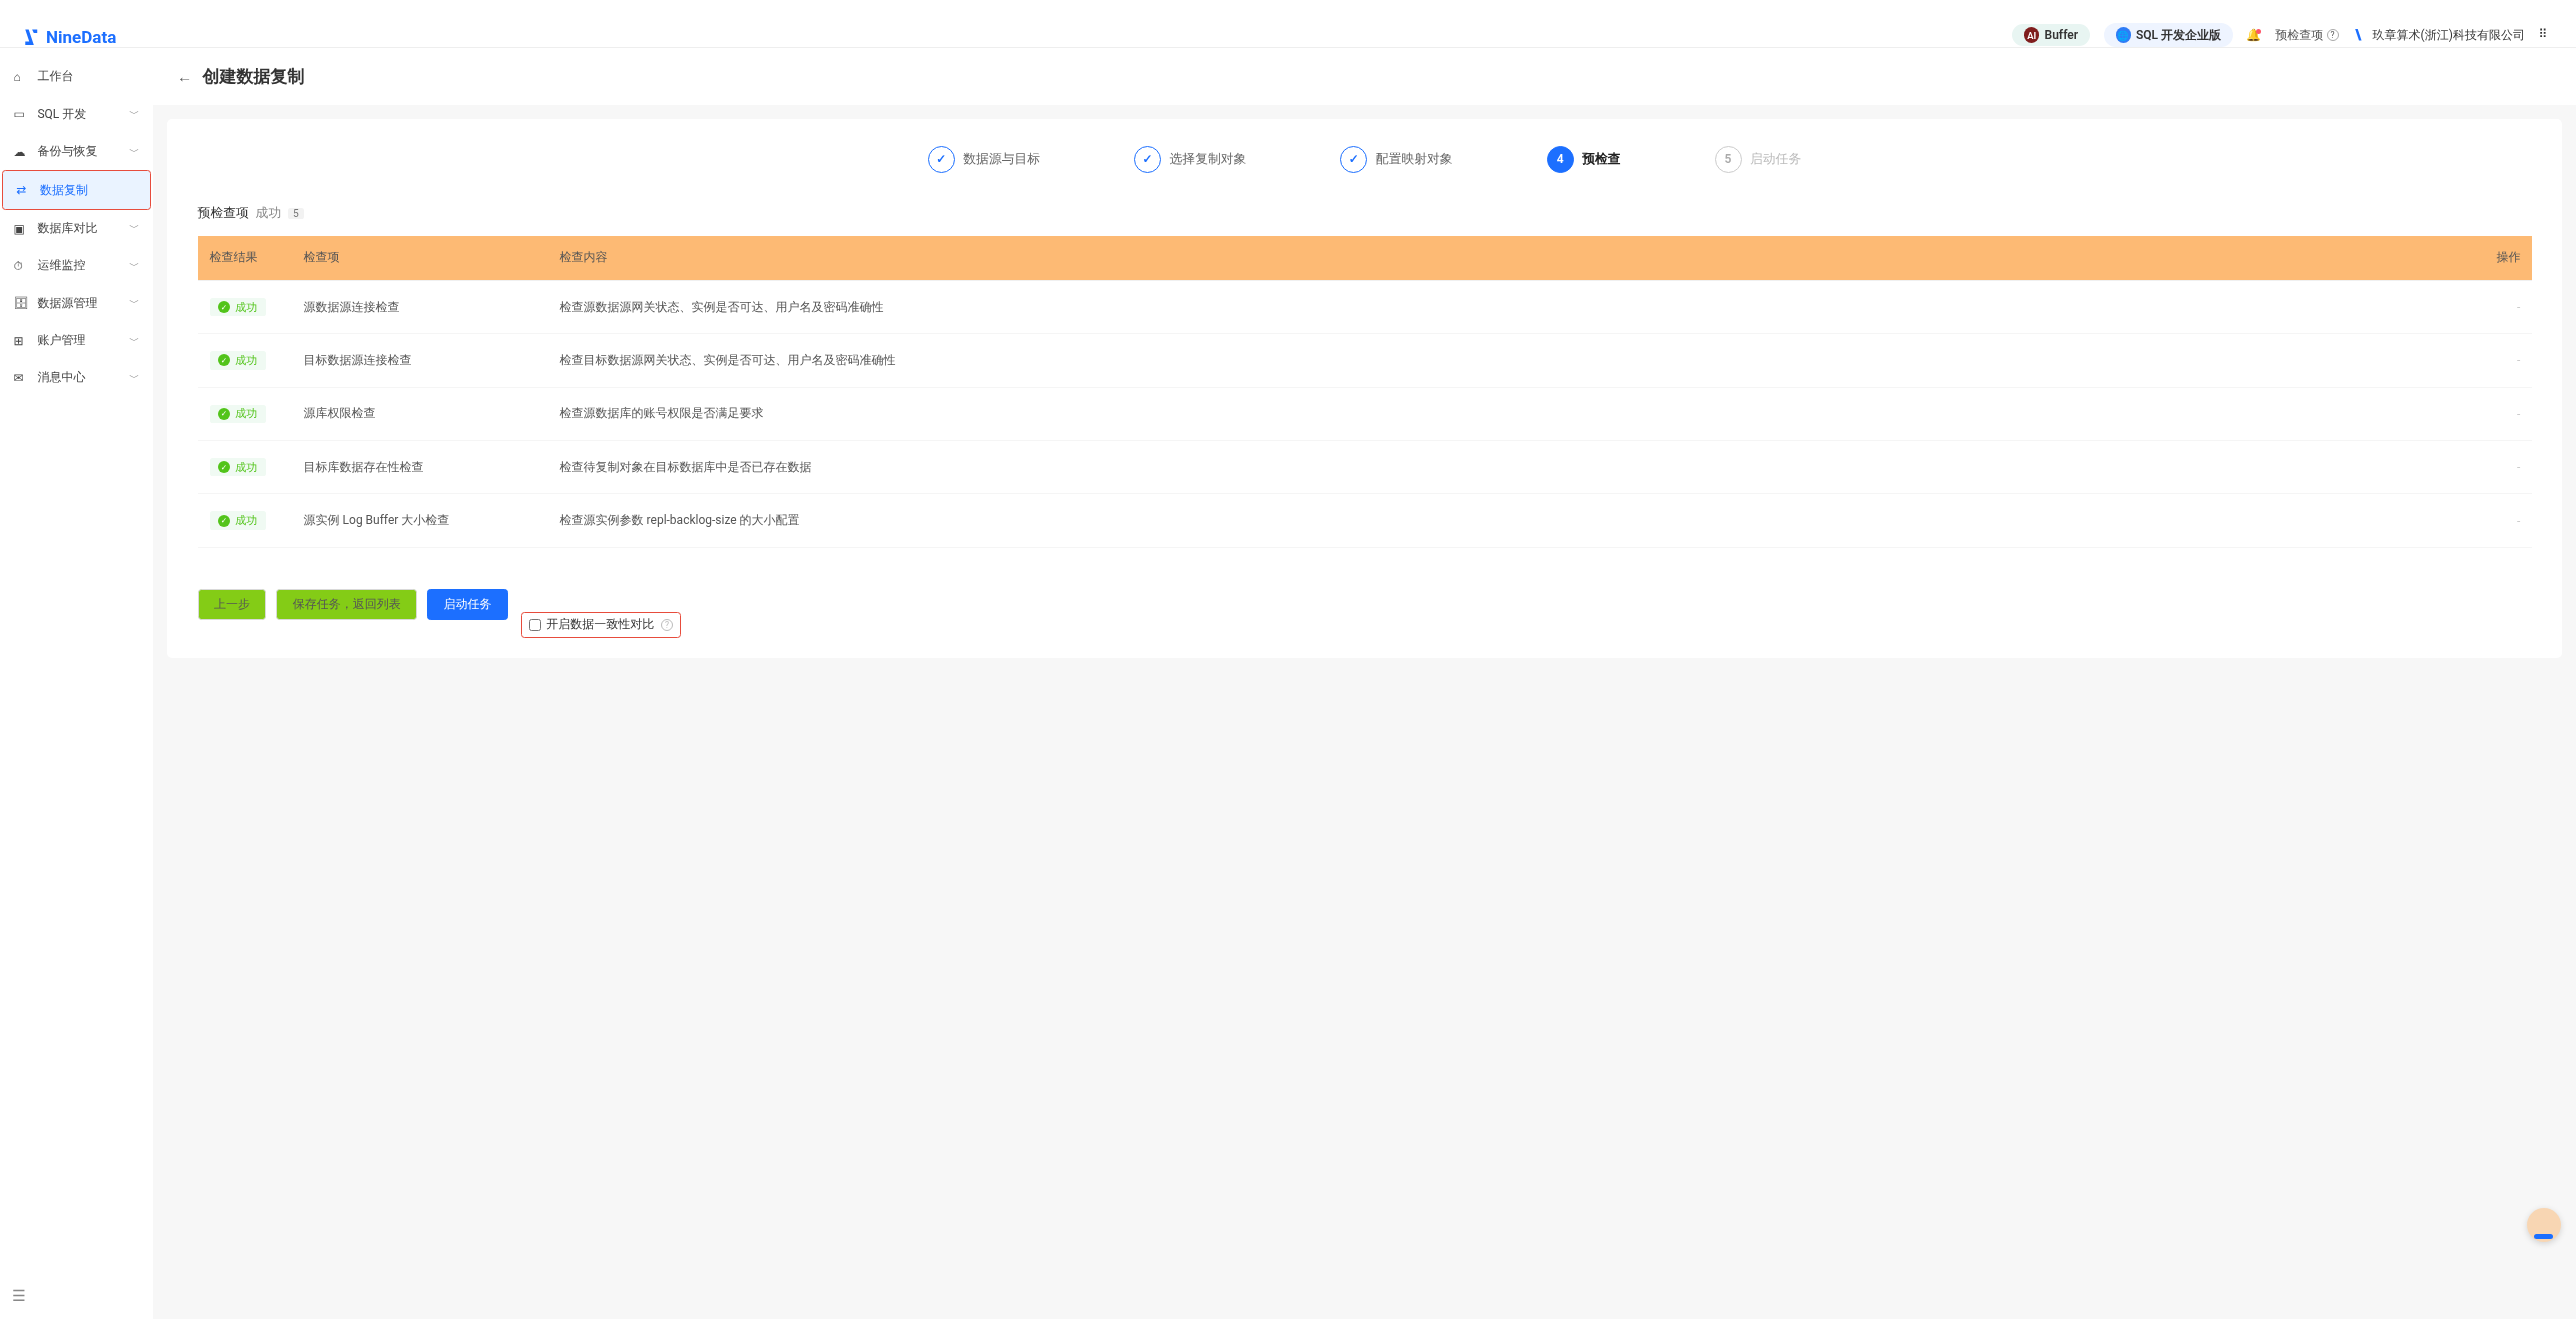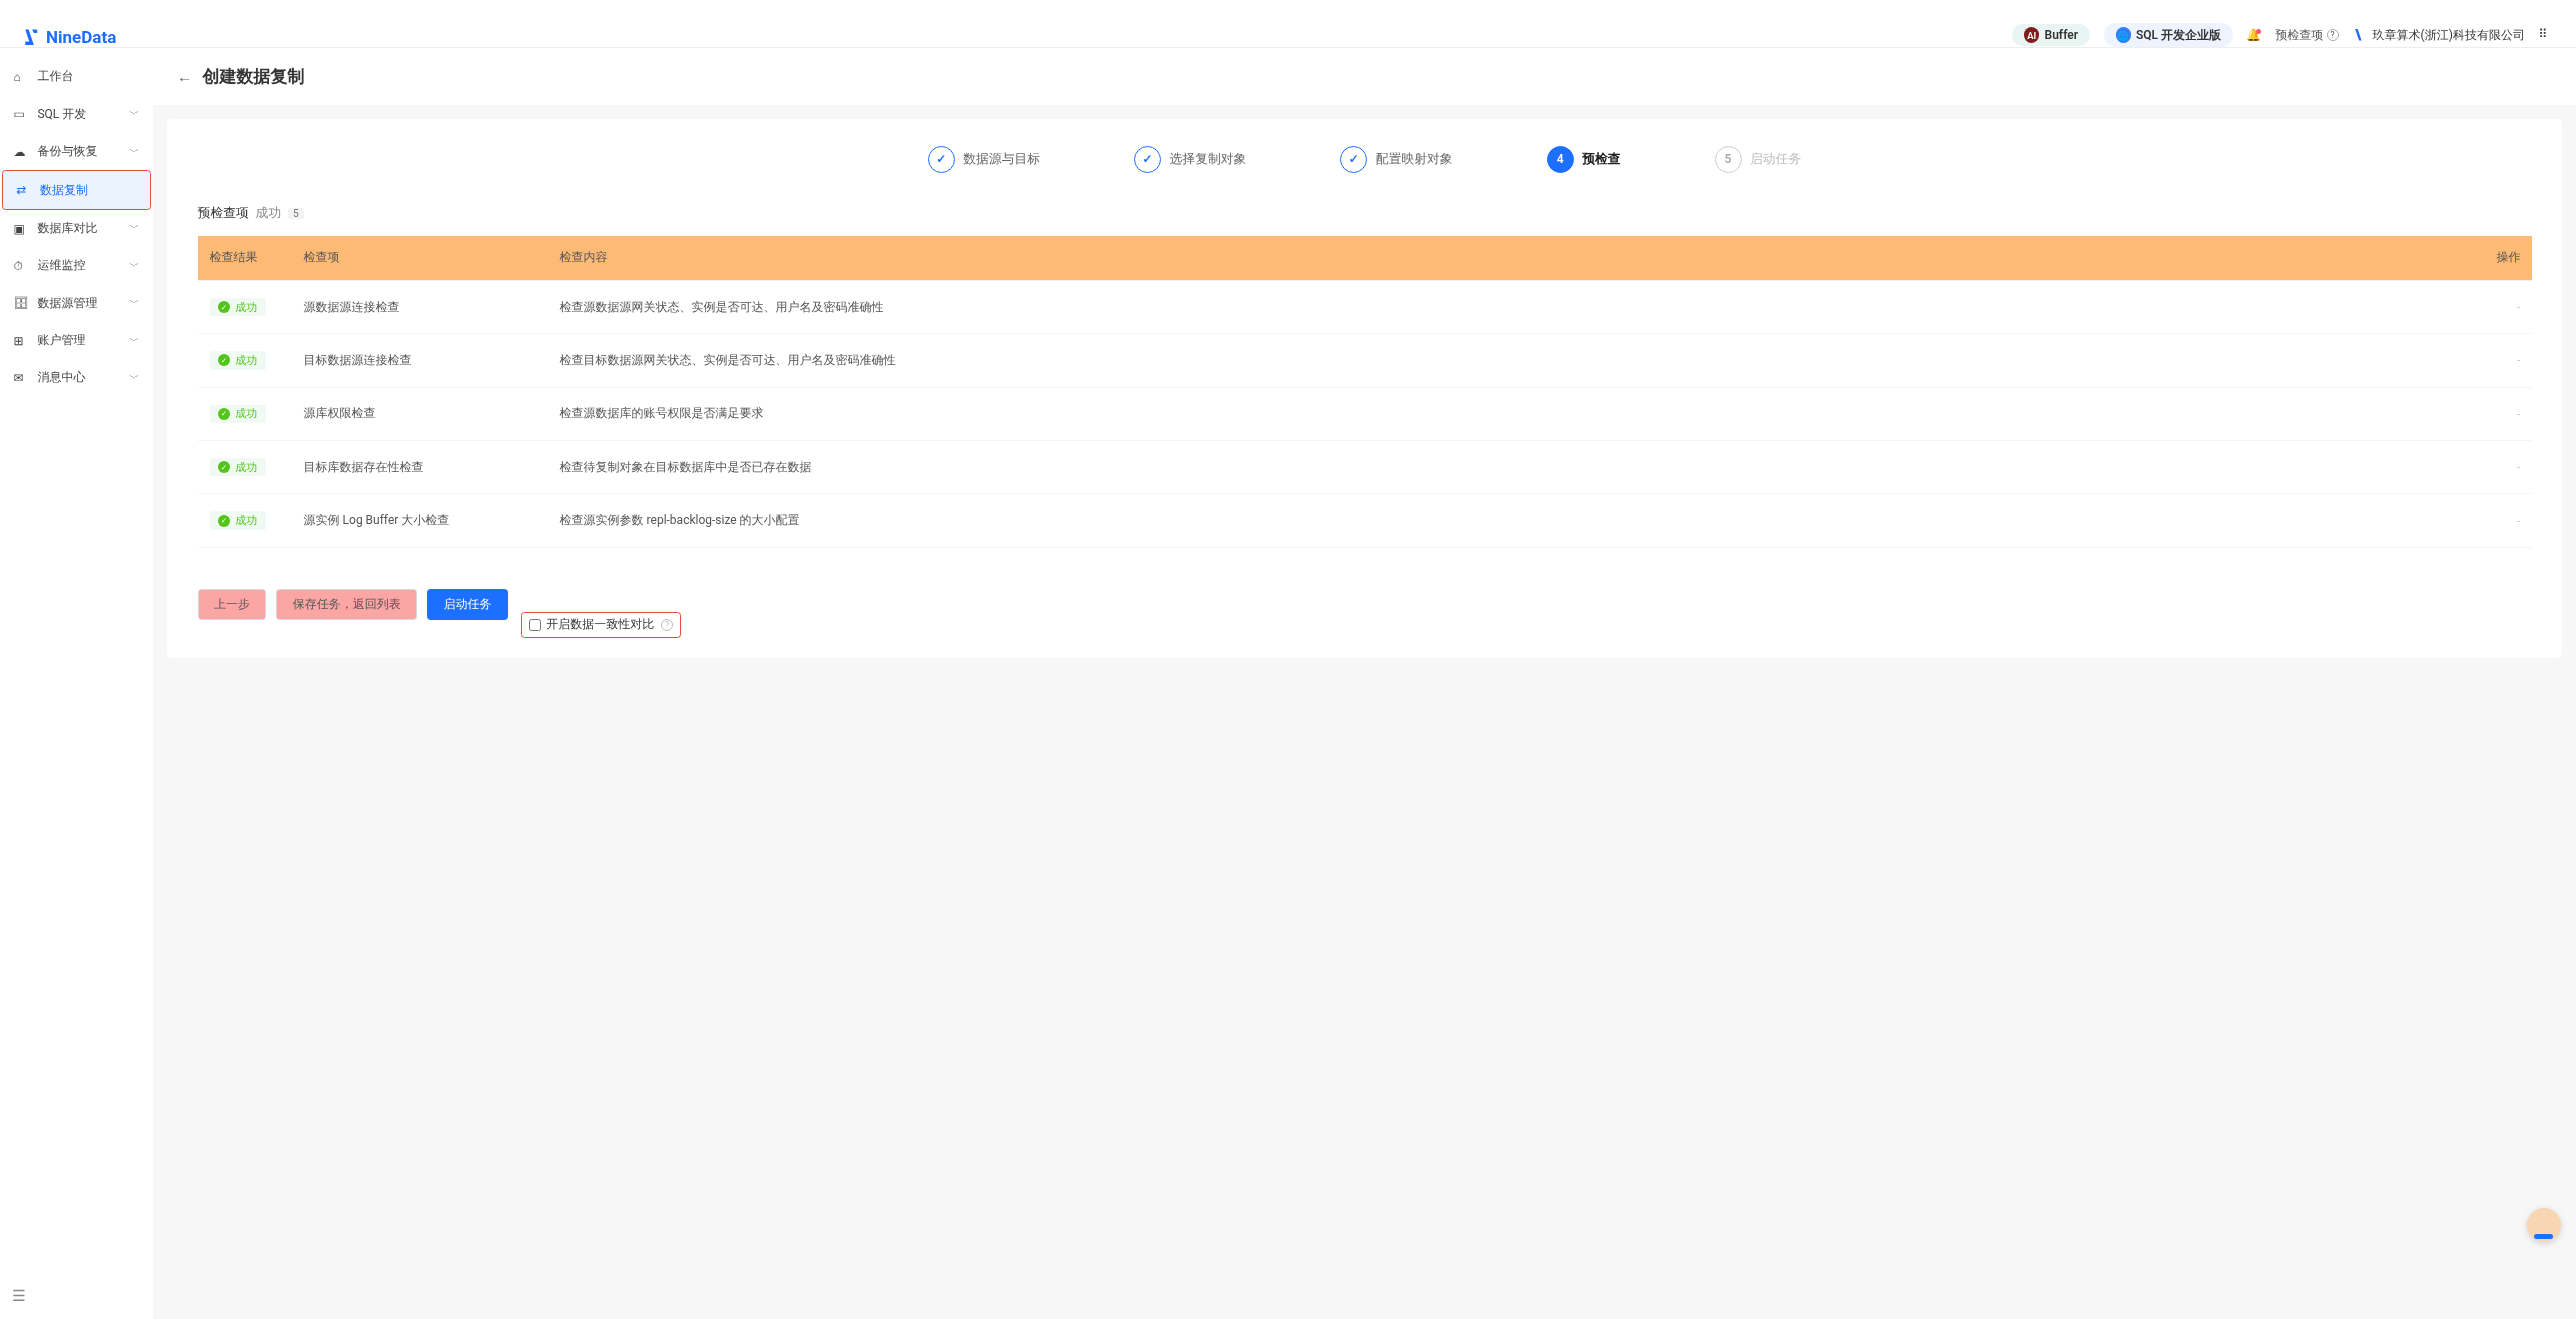--- a/index.html
+++ b/index.html
@@ -63,21 +63,21 @@
 .table { width: calc(100% - 61px); margin: 6.8px 31px 0; border-collapse: collapse; }
 .table th { text-align: left; padding: 13.6px 12px; background: #fdba74; font-weight: 400; color: #555; font-size: 12px; border-bottom: 0.9px solid #f0f0f0; }
 .table th:last-child, .table td:last-child { text-align: right; }
 .table td { padding: 17px 12px; border-bottom: 0.9px solid #f5f5f5; color: #555; font-size: 12px; }
 .table td:last-child { color: #ccc; }
 .success-chip { display: inline-flex; align-items: center; gap: 5.1px; background: #f0faf3; color: #52c41a; padding: 1.7px 8.5px; border-radius: 2.6px; font-size: 11px; }
 .success-chip::before { content: "✓"; display: inline-flex; align-items: center; justify-content: center; width: 12px; height: 12px; border-radius: 50%; background: #52c41a; color: #fff; font-size: 7.7px; }
 
 
 .footer-row { display: flex; align-items: center; gap: 10.2px; padding: 24px 31px 0; }
-.btn { padding: 6px 15.3px; border: 0.9px solid #d9d9d9; background: #fca5a5; border-radius: 3.4px; font-size: 12px; color: #555; cursor: pointer; }
+.btn { padding: 6px 15.3px; border: 0.9px solid #d9d9d9; background: #84cc16; border-radius: 3.4px; font-size: 12px; color: #555; cursor: pointer; }
 .btn-primary { background: #1c6fff; color: #fff; border-color: #1c6fff; }
 .check-wrap { display: flex; align-items: center; gap: 5.1px; padding: 3.4px 6.8px; border: 1.7px solid #e74c3c; border-radius: 3.4px; margin-left: 3.4px; margin-top: 40px; }
 .check-wrap input { width: 12px; height: 12px; }
 .check-wrap .q { width: 12px; height: 12px; border: 0.9px solid #bbb; border-radius: 50%; display: inline-flex; align-items: center; justify-content: center; font-size: 8.5px; color: #bbb; margin-left: 1.7px; }
 
 
 .float-avatar { position: fixed; right: 15.3px; bottom: 77px; width: 34px; height: 34px; border-radius: 50%; background: #f8d6b3; display: flex; align-items: center; justify-content: center; box-shadow: 0 1.7px 6.8px rgba(0,0,0,0.15); }
 .float-avatar::after { content: ""; position: absolute; bottom: 3.4px; width: 19px; height: 5.1px; border-radius: 2.6px; background: #1c6fff; }
 
 .col-result { width: 94px; }

